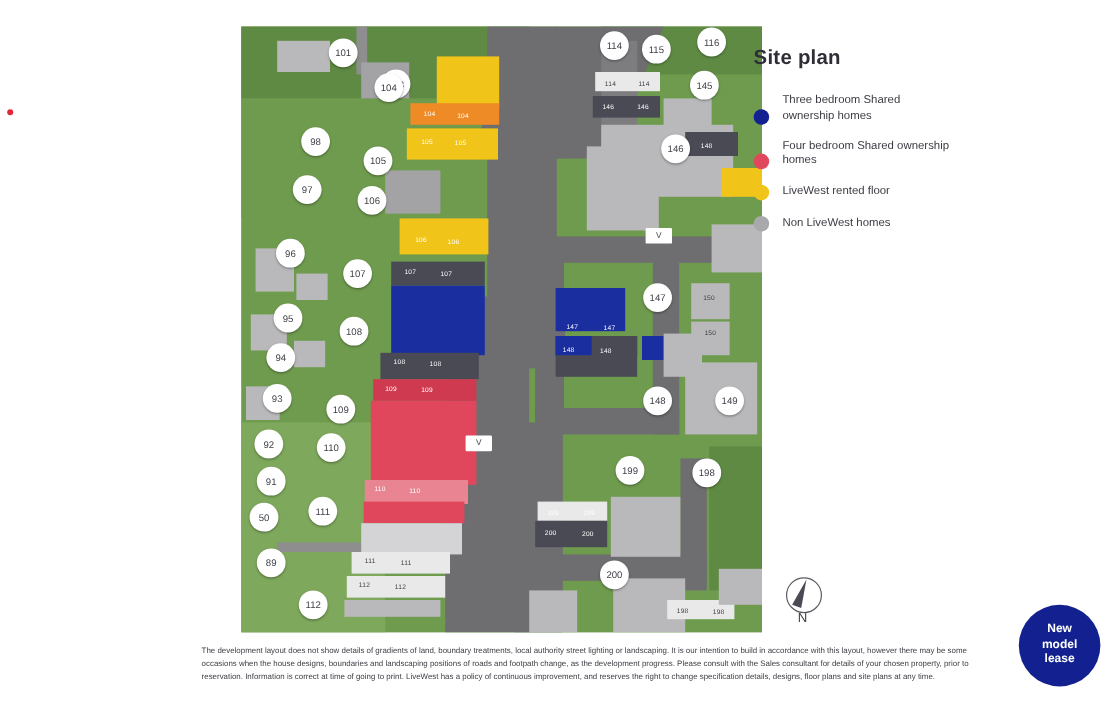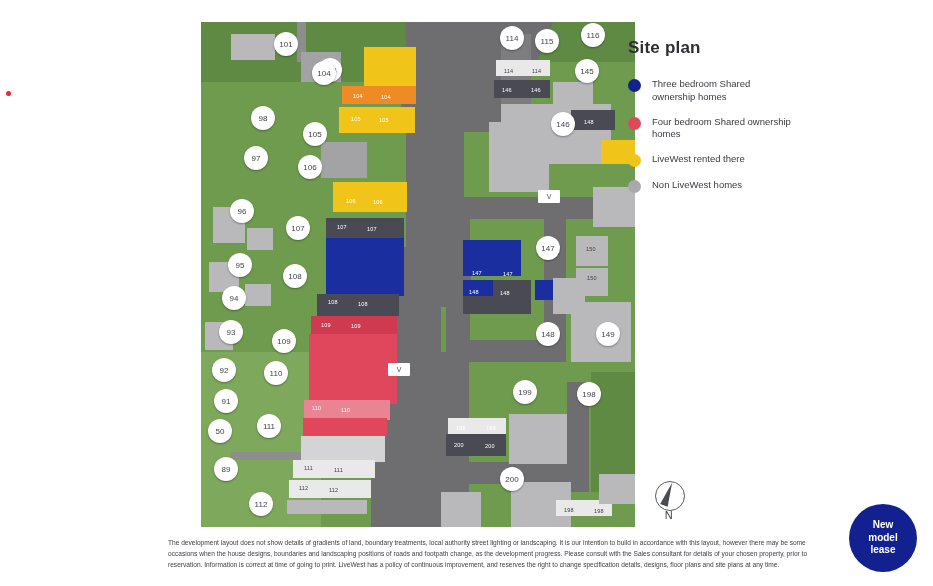--- a/index.html
+++ b/index.html
@@ -153,21 +153,21 @@
   }
   #legend h1 {
     margin: 0 0 20px 0;
     font-size: 17px;
     font-weight: 700;
     color: #2e2e36;
     letter-spacing: .2px;
   }
   .legend-row {
     display: flex;
-    align-items: flex-start;
+    align-items: flex-end;
     margin-bottom: 12px;
   }
   .legend-swatch {
     width: 13px;
     height: 13px;
     border-radius: 50%;
     flex: 0 0 13px;
     margin-top: 1px;
   }
   .legend-label {
@@ -391,21 +391,21 @@
       <div class="legend-row">
         <div class="legend-swatch" style="background: rgb(18, 33, 143);"></div>
         <div class="legend-label">Three bedroom Shared ownership homes</div>
       </div>
       <div class="legend-row">
         <div class="legend-swatch" style="background: rgb(225, 71, 92);"></div>
         <div class="legend-label">Four bedroom Shared ownership homes</div>
       </div>
       <div class="legend-row">
         <div class="legend-swatch" style="background: rgb(240, 196, 25);"></div>
-        <div class="legend-label">LiveWest rented there</div>
+        <div class="legend-label">LiveWest rented floor</div>
       </div>
       <div class="legend-row">
         <div class="legend-swatch" style="background: rgb(169, 169, 173);"></div>
         <div class="legend-label">Non LiveWest homes</div>
       </div>
     </div>
 </div>
 
 <div id="disclaimer">The development layout does not show details of gradients of land, boundary treatments, local authority street lighting or landscaping. It is our intention to build in accordance with this layout, however there may be some occasions when the house designs, boundaries and landscaping positions of roads and footpath change, as the development progress. Please consult with the Sales  consultant for details of your chosen property, prior to reservation. Information is correct at time of going to print. LiveWest has a policy of continuous improvement, and reserves the right to change specification details, designs, floor plans and site plans at any time.</div>
 

